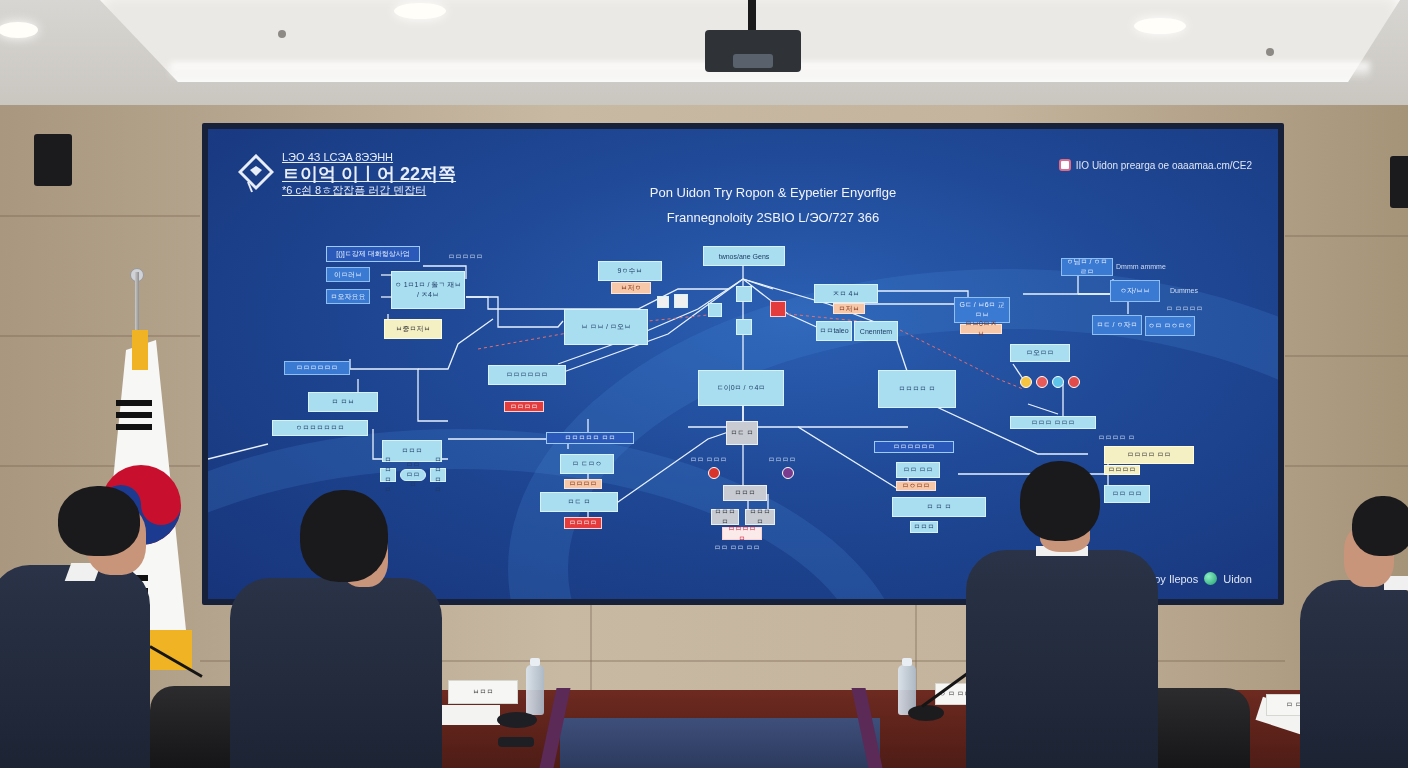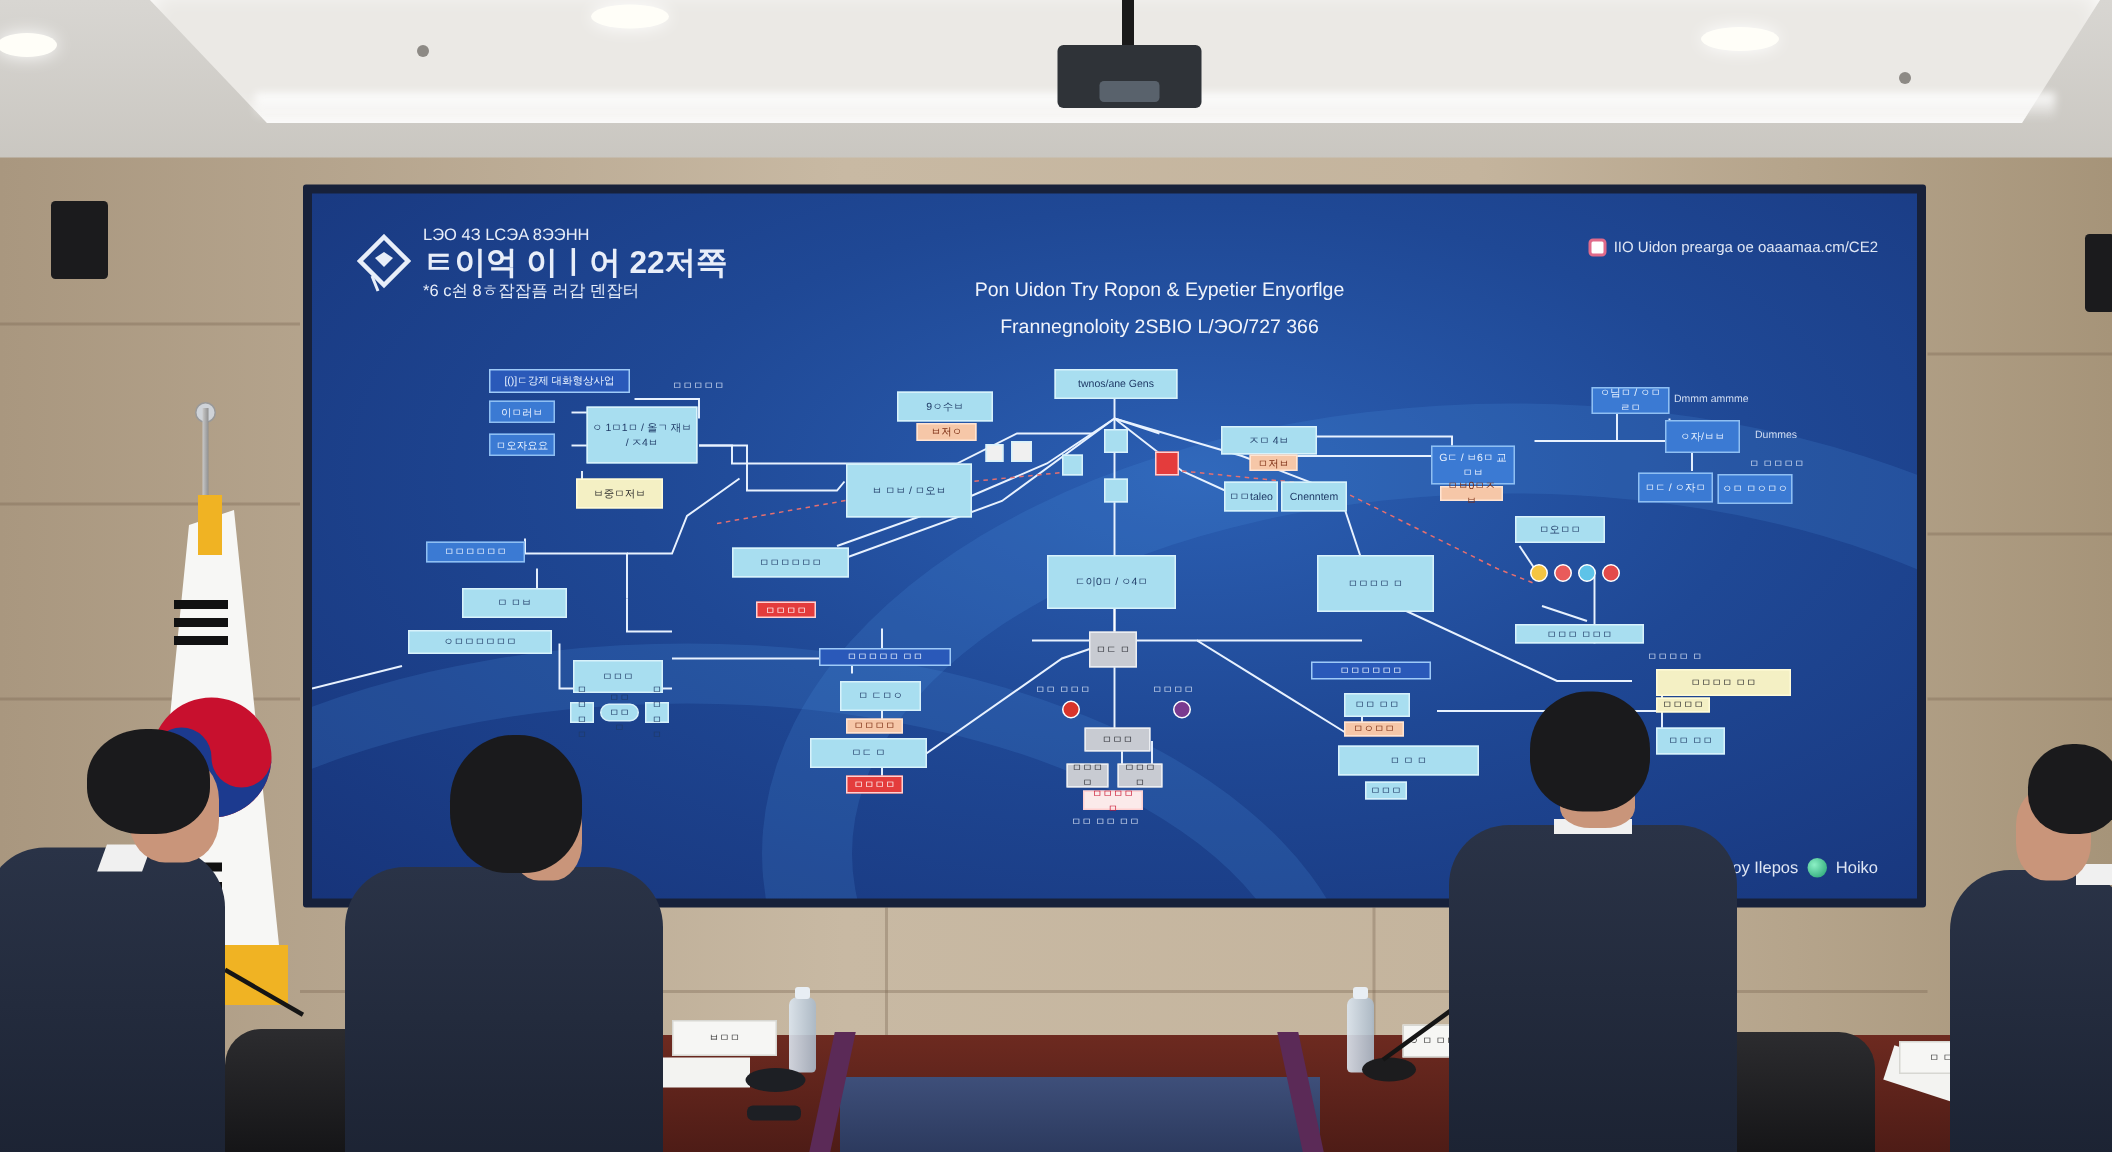--- a/index.html
+++ b/index.html
@@ -14,23 +14,23 @@
   .projector-lens { position: absolute; left: 28px; top: 24px; width: 40px; height: 14px; background: #59626c; border-radius: 3px; }
   .wall { position: absolute; left: 0; top: 105px; width: 1408px; height: 600px; background: linear-gradient(90deg, #a9977f, #c8b9a3 40%, #c4b49d 70%, #a69479); }
   .panel-line { position: absolute; height: 2px; background: rgba(120,100,80,0.35); }
   .panel-vline { position: absolute; width: 2px; background: rgba(120,100,80,0.35); }
   .speaker { position: absolute; width: 38px; height: 52px; background: #1b1b1d; border-radius: 3px; }
   .screen { position: absolute; left: 202px; top: 123px; width: 1082px; height: 482px; background: #17213a; padding: 6px; border-radius: 2px; }
   .screen-inner { position: relative; width: 100%; height: 100%; overflow: hidden; background: radial-gradient(ellipse at 55% 40%, #2b5fb3 0%, #1f4895 45%, #17347a 100%); }
   .swoosh { position: absolute; border-radius: 50%; border: 60px solid rgba(80,150,230,0.18); }
   .logo-block { position: absolute; left: 30px; top: 22px; display: flex; gap: 8px; align-items: center; color: #e8eef9; }
   .logo-icon { width: 36px; height: 40px; }
-  .logo-lines div { line-height: 1.15; }
+  .logo-lines div { line-height: 1.15; text-decoration: underline; }
   .logo-small { font-size: 11px; }
-  .logo-big { font-size: 21px; font-weight: bold; }
+  .logo-big { font-size: 18px; font-weight: bold; }
   .title-block { position: absolute; left: 0; width: 100%; top: 52px; text-align: center; color: #f1f4fb; }
   .main-title { font-size: 20px; font-weight: bold; letter-spacing: 0.5px; margin-left: 60px; }
   .subtitle { font-size: 13px; margin-left: 60px; margin-top: 4px; }
   .subtitle2 { font-size: 13px; margin-left: 60px; margin-top: 10px; }
   .topright { position: absolute; right: 26px; top: 30px; color: #dfe6f4; font-size: 10px; display: flex; gap: 5px; align-items: center; }
   .rec-icon { width: 12px; height: 12px; border-radius: 3px; border: 2px solid #e06a8a; background: #ffffff; }
   .bottomright { position: absolute; right: 26px; bottom: 14px; color: #dfe6f4; font-size: 11px; display: flex; gap: 6px; align-items: center; }
   .globe-icon { width: 13px; height: 13px; border-radius: 50%; background: radial-gradient(circle at 35% 35%, #8cf0c5, #1e9e6d); }
   .diagram { position: absolute; left: 0; top: 0; width: 100%; height: 100%; }
   .node { position: absolute; background: #a8def0; border: 1px solid #d8f2fb; color: #1f3a66; font-size: 7px; display: flex; align-items: center; justify-content: center; text-align: center; padding: 1px 2px; }
@@ -138,21 +138,21 @@
     </div>
 
     <div class="topright">
       <span class="rec-icon"></span>
       <span>IIO Uidon prearga oe oaaamaa.cm/CE2</span>
     </div>
 
     <div class="bottomright">
       <span>Gomoy Ilepos</span>
       <span class="globe-icon"></span>
-      <span>Hoiko</span>
+      <span>Uidon</span>
     </div>
 
     <svg class="diagram" viewBox="0 0 1070 470">
       <g stroke="#e8f2ff" stroke-width="1.3" fill="none">
         <path d="M215,137 L258,137 L258,150"></path>
         <path d="M173,146 L186,146"></path>
           <path d="M173,168 L186,168"></path>
         <path d="M258,168 L280,168 L280,180 L430,180 L470,160 L520,160"></path>
         <path d="M258,168 L290,168 L290,198 L350,198 L355,192"></path>
         <path d="M180,195 L180,185"></path>

